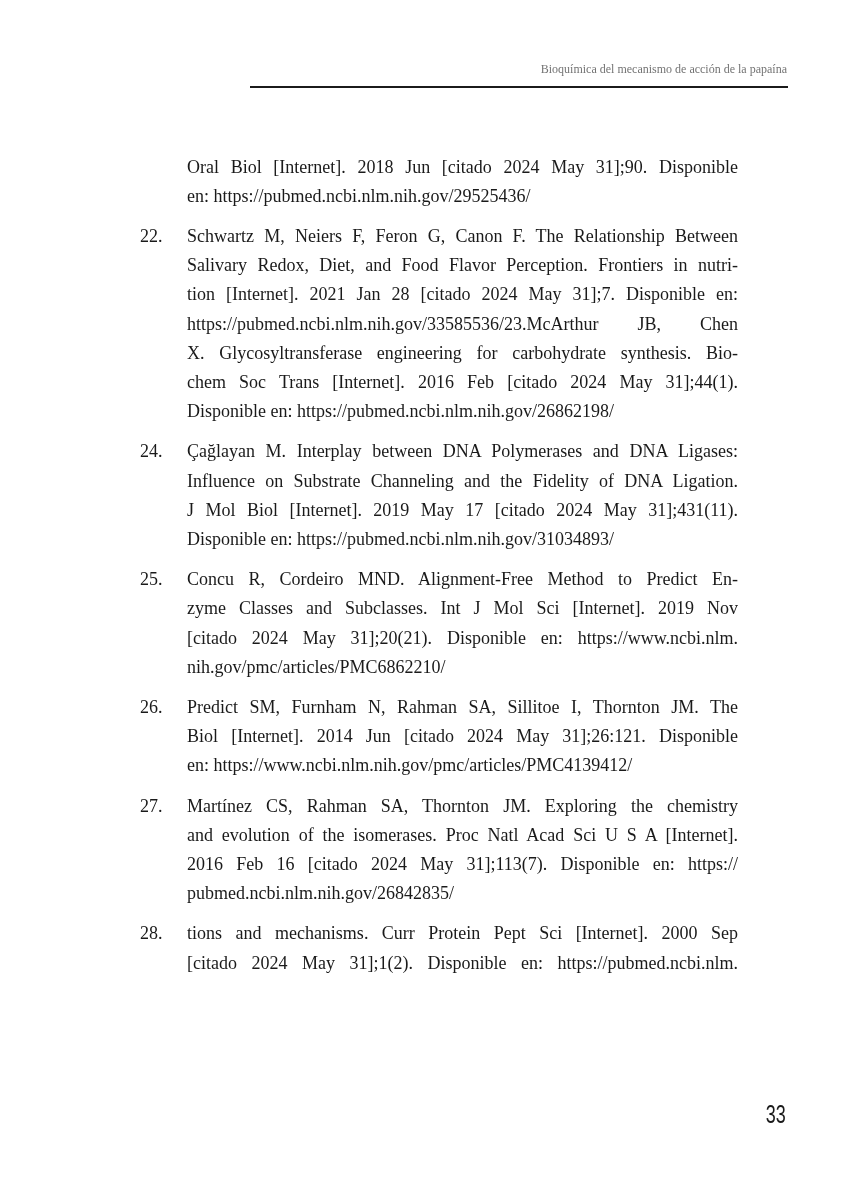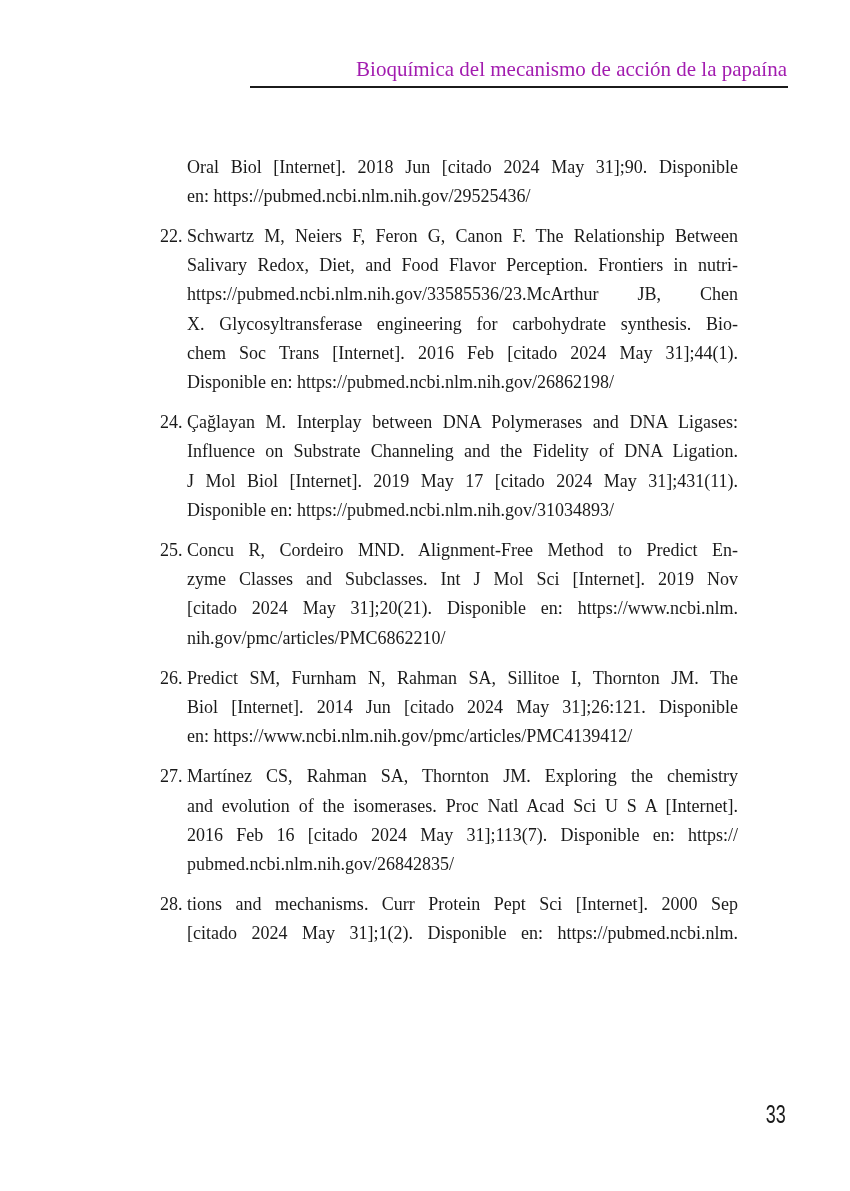--- a/index.html
+++ b/index.html
@@ -14,24 +14,24 @@
     background: #ffffff;
     color: #1a1a1a;
     font-family: "Liberation Serif", serif;
     overflow: hidden;
   }
   
   .header-title {
     position: absolute;
     top: 59px;
     right: 63px;
-    font-size: 21px;
+    font-size: 12px;
     line-height: 20px;
     white-space: nowrap;
-    color: #a21caf;
+    color: #737373;
     margin-left: 43px;
   }
   .header-rule {
     position: absolute;
     top: 86px;
     left: 250px;
     width: 538px;
     height: 2px;
     background: #1b1b1b;
   }
@@ -46,21 +46,20 @@
   }
   .ref-item {
     position: relative;
     padding-left: 47px;
     margin-bottom: 11px;
   }
   .ref-number {
     position: absolute;
     left: 0;
     top: 0;
-    margin-left: 20px;
   }
   .jline {
     text-align: justify;
     text-align-last: justify;
     white-space: nowrap;
   }
   .jline--last {
     text-align: center;
     text-align-last: left;
   }
@@ -93,20 +92,21 @@
           <div class="jline">Oral Biol [Internet]. 2018 Jun [citado 2024 May 31];90. Disponible</div>
           <div class="jline jline--last">en: https://pubmed.ncbi.nlm.nih.gov/29525436/</div>
         </div>
   </div>
 
   <div class="ref-item">
     <div class="ref-number">22.</div>
     <div class="ref-body">
           <div class="jline">Schwartz M, Neiers F, Feron G, Canon F. The Relationship Between</div>
           <div class="jline">Salivary Redox, Diet, and Food Flavor Perception. Frontiers in nutri-</div>
+          <div class="jline">tion [Internet]. 2021 Jan 28 [citado 2024 May 31];7. Disponible en:</div>
           <div class="jline">https://pubmed.ncbi.nlm.nih.gov/33585536/23.McArthur JB, Chen</div>
           <div class="jline">X. Glycosyltransferase engineering for carbohydrate synthesis. Bio-</div>
           <div class="jline">chem Soc Trans [Internet]. 2016 Feb [citado 2024 May 31];44(1).</div>
           <div class="jline jline--last">Disponible en: https://pubmed.ncbi.nlm.nih.gov/26862198/</div>
         </div>
   </div>
 
   <div class="ref-item">
     <div class="ref-number">24.</div>
     <div class="ref-body">

